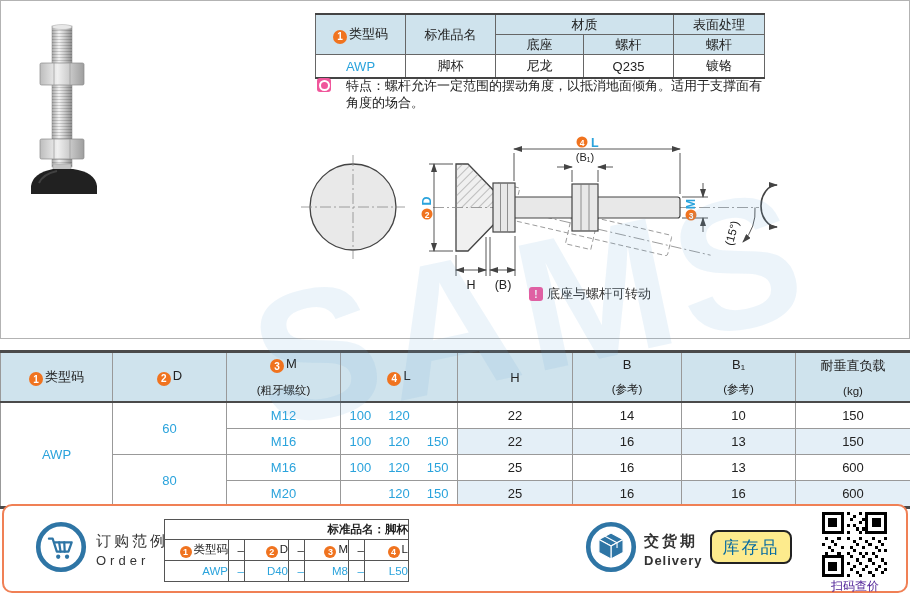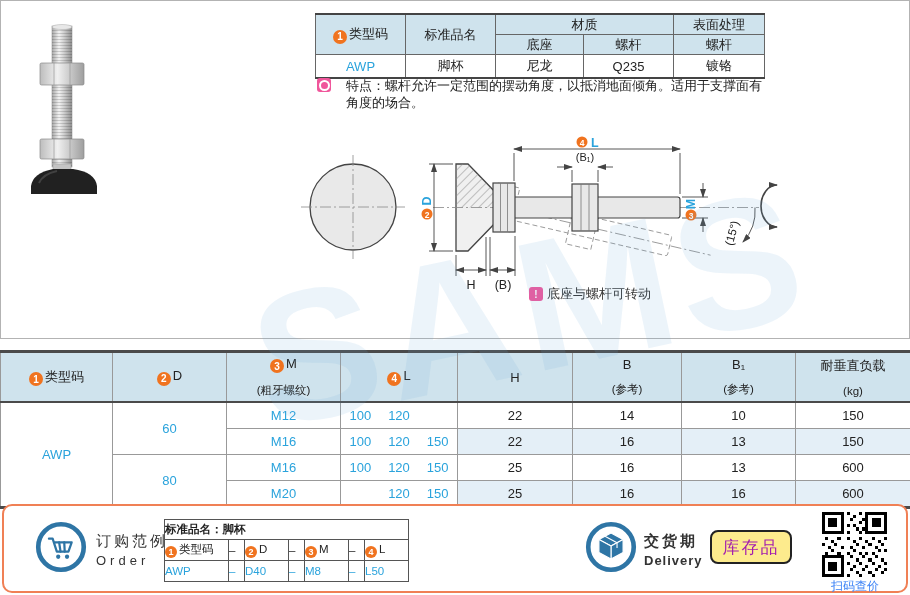--- a/index.html
+++ b/index.html
@@ -49,29 +49,29 @@
   .lrow{display:grid;grid-template-columns:1fr 1fr 1fr;}
 
   
   .bottom-box{position:absolute;left:2px;top:504px;width:902px;height:85px;border:2px solid var(--box_border_orange,#f08055);border-radius:10px;background:#fff;}
   .icon-circ{position:absolute;width:52px;height:52px;}
   .grp-title{position:absolute;color:#333;}
   .grp-title .zh{font-size:15px;letter-spacing:3px;}
   .grp-title .en{font-size:13px;letter-spacing:4px;margin-top:2px;}
 
   .order-table{position:absolute;left:160px;top:13px;border-collapse:collapse;table-layout:fixed;width:244px;font-size:11.5px;}
-  .order-table th,.order-table td{border:1px solid #555;text-align:left;padding:0;font-weight:normal;}
+  .order-table th,.order-table td{border:1px solid #555;text-align:right;padding:0;font-weight:normal;}
   .order-table .tt{height:19px;font-weight:bold;}
   .order-table td{height:20px;}
 
   .badge{position:absolute;left:706px;top:24px;width:78px;height:30px;border:2px solid #222;border-radius:8px;
-        background:var(--badge_yellow,#fdeb8d);color:#a21caf;font-size:17px;letter-spacing:2px;
+        background:var(--badge_yellow,#fdeb8d);color:#0369a1;font-size:17px;letter-spacing:2px;
         display:flex;align-items:center;justify-content:center;}
   .qr{position:absolute;left:818px;top:6px;width:65px;height:65px;}
-  .qr-cap{position:absolute;left:812px;top:72px;width:78px;text-align:center;font-size:12px;color:#3b82f6;}
+  .qr-cap{position:absolute;left:812px;top:72px;width:78px;text-align:center;font-size:12px;color:#4c1d95;}
 </style>
 </head>
 <body>
 
 <div id="page">
 
   <div class="top-box">
 
     <svg class="photo" viewBox="0 0 80 172">
       <defs>

